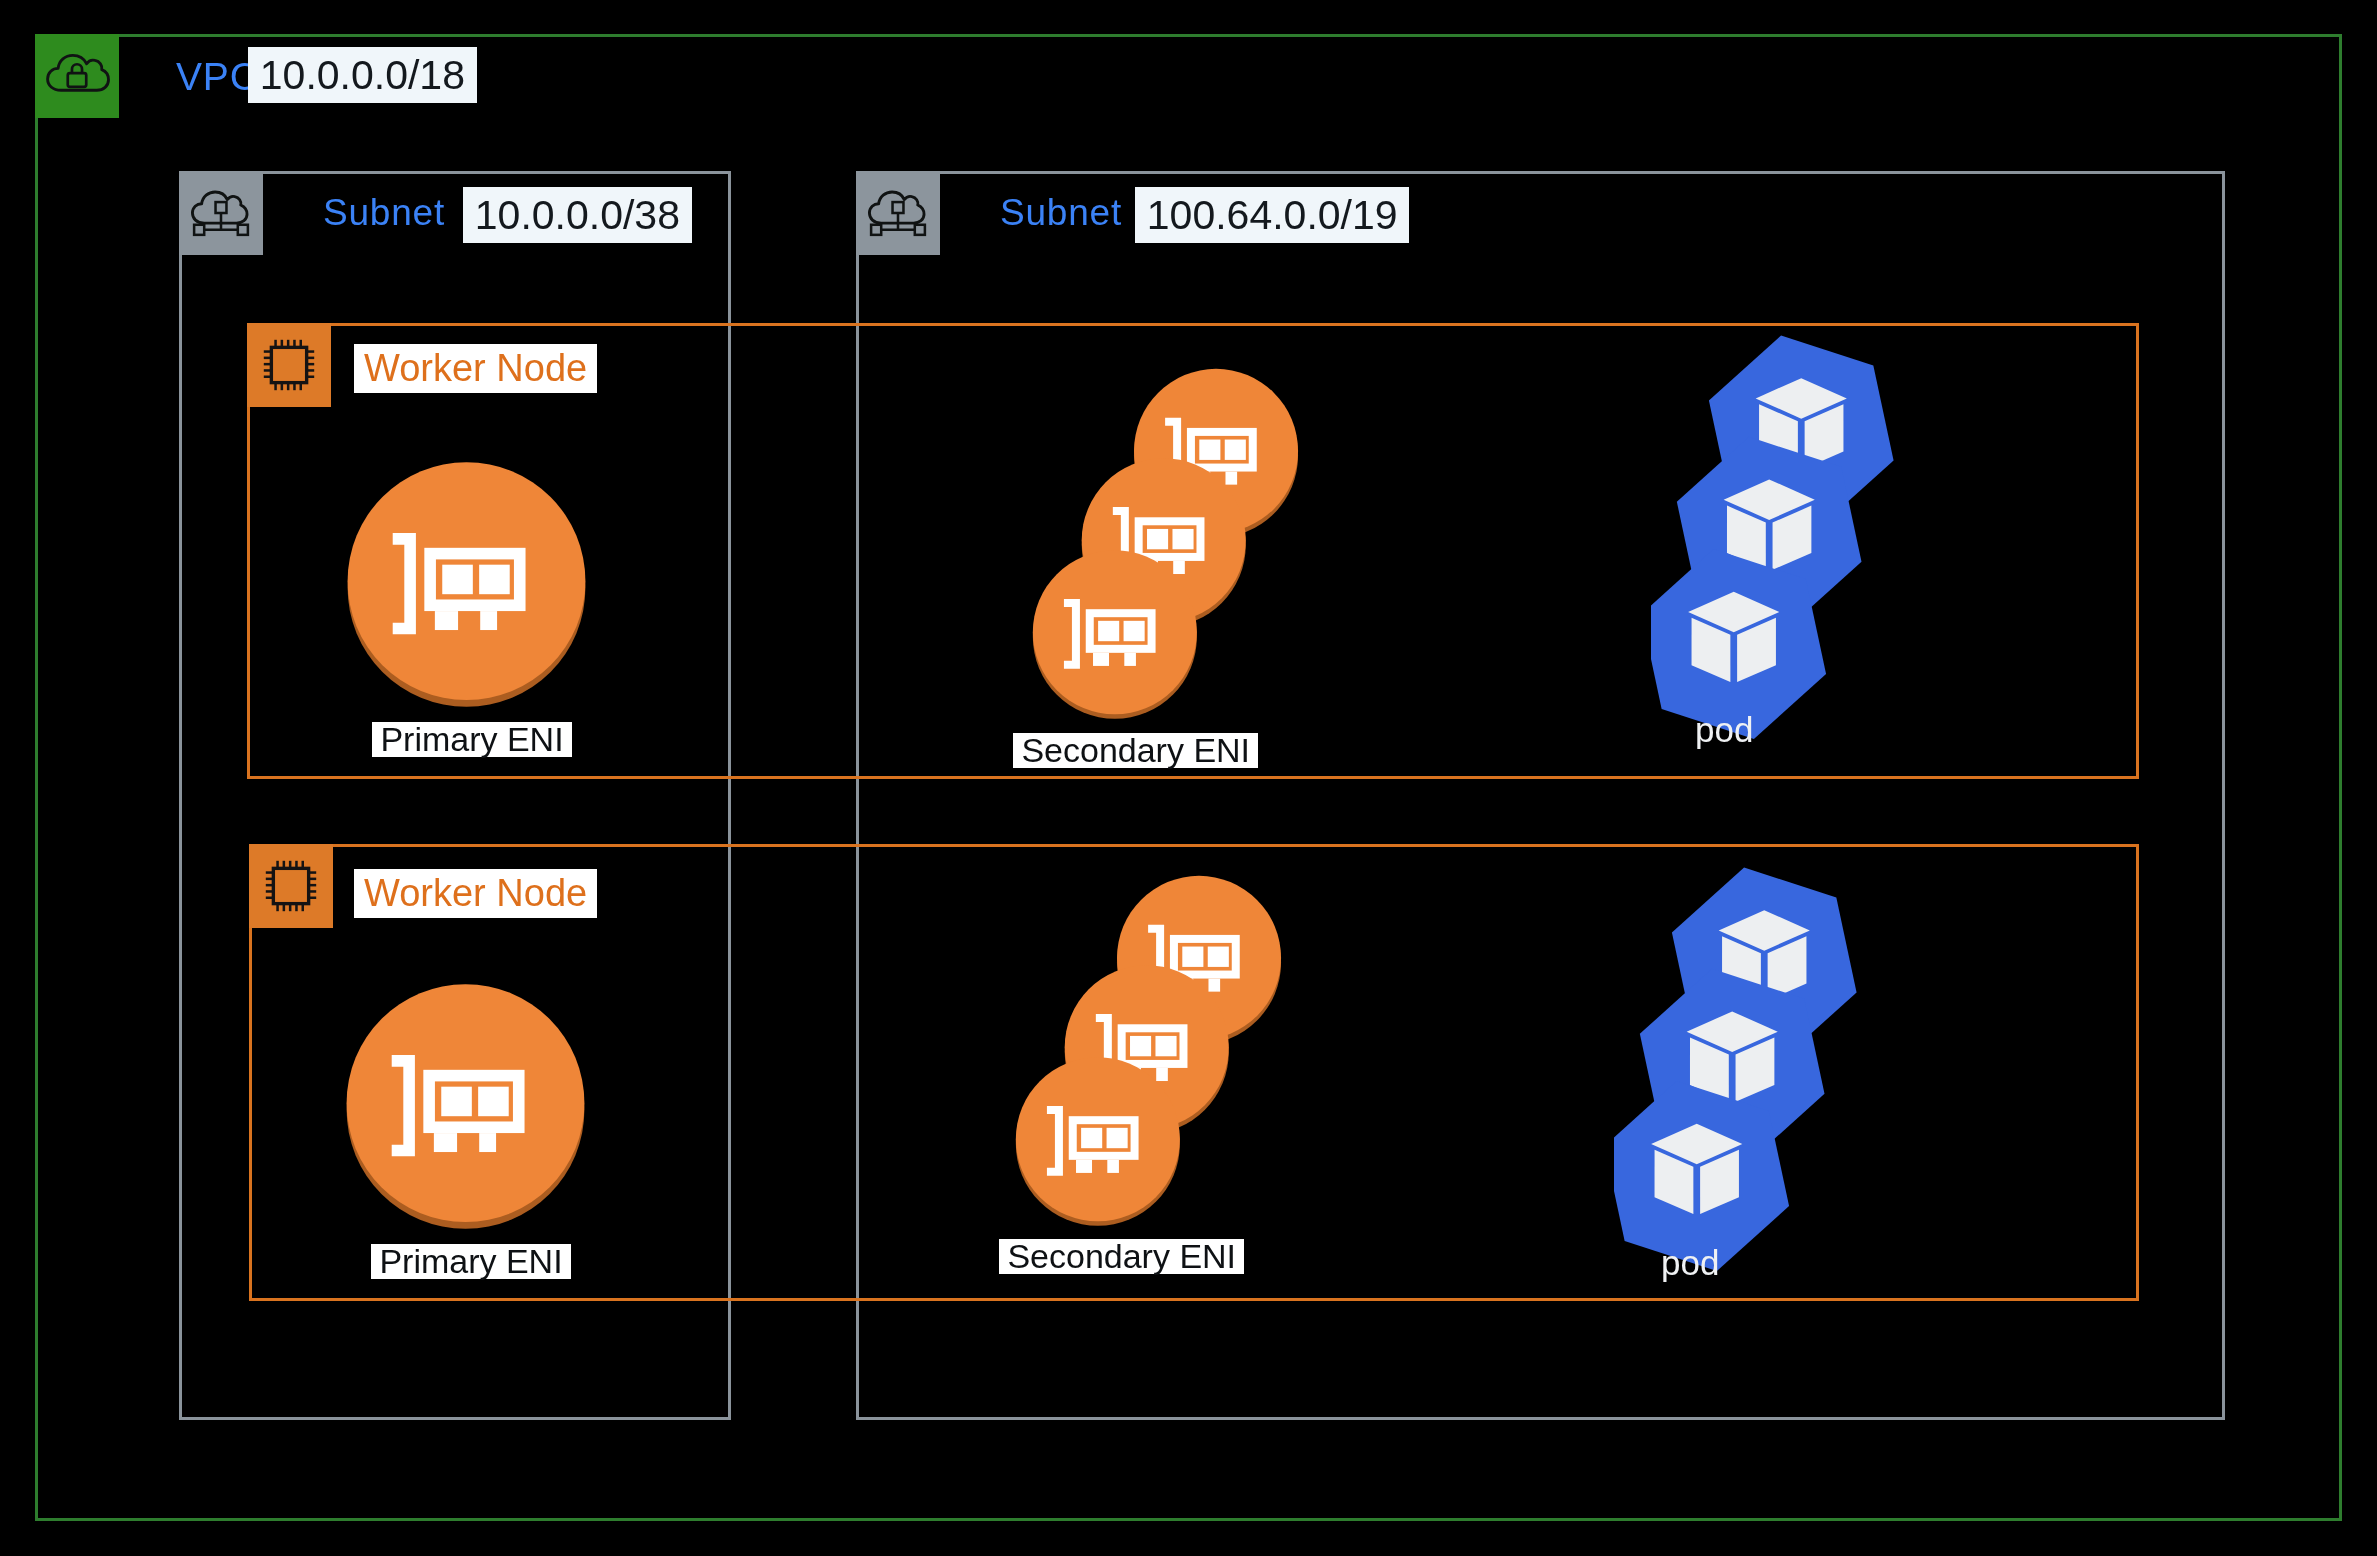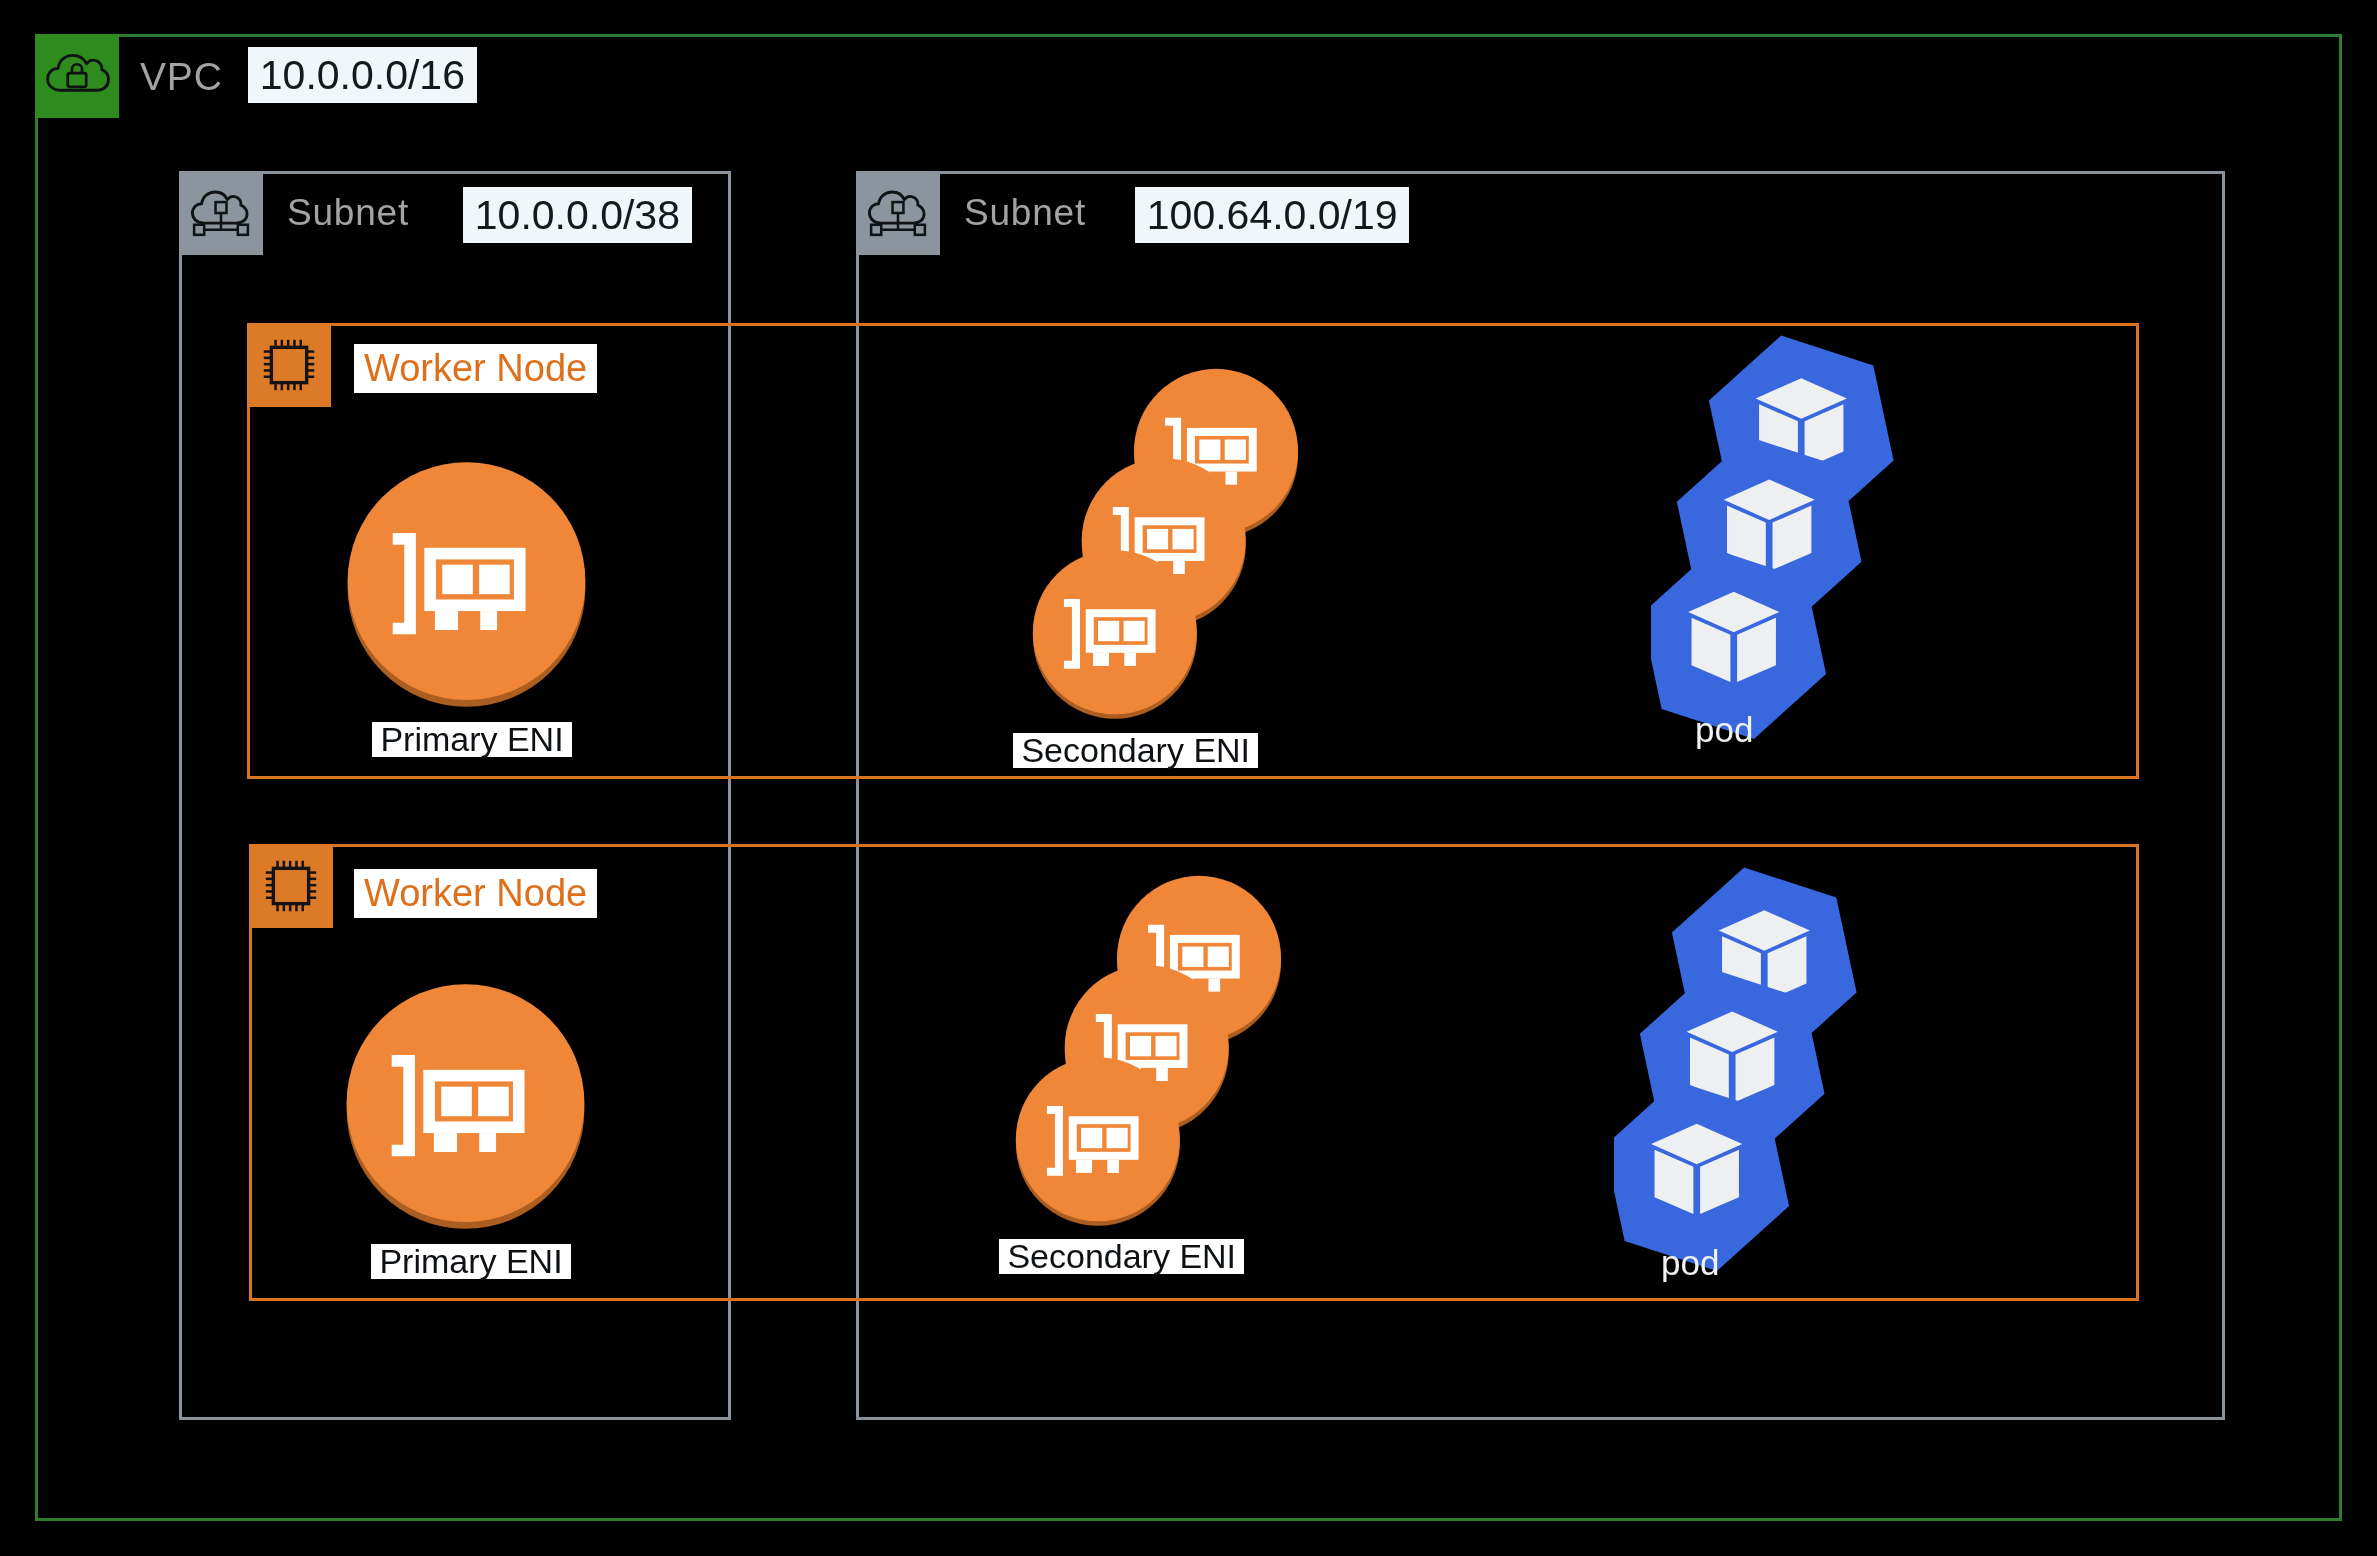--- a/index.html
+++ b/index.html
@@ -5,21 +5,21 @@
   html,body{margin:0;padding:0;background:#000;}
   .canvas{position:relative;width:2377px;height:1557px;background:#000;overflow:hidden;
           font-family:"Liberation Sans",sans-serif;}
   .abs{position:absolute;}
   .box{position:absolute;box-sizing:border-box;background:transparent;}
   .vpc-border{border:3.4px solid #2E7D2E;}
   .subnet-border{border:3.4px solid #8A939B;}
   .worker-border{border:3.4px solid #D9731F;}
   .corner-icon{position:absolute;width:84px;height:84px;}
   .lbl{position:absolute;display:flex;align-items:center;white-space:nowrap;}
-  .gray-hdr{color:#a3a3a3;font-size:39px;letter-spacing:0.8px;}
+  .gray-hdr{color:#3b82f6;font-size:39px;letter-spacing:0.8px;margin-left:36px;}
   .cidr{background:#F0F6FA;color:#14191E;font-size:41px;padding:0 11.8px;height:56px;}
   .subnet-hdr{font-size:37px;height:42px;}
   .worker-lbl{background:#FFFFFF;color:#DE701C;font-size:38px;height:49px;padding:0 10px;}
   .eni-lbl{background:#FFFFFF;color:#0E1114;font-size:34px;height:35px;padding:0 8.4px;}
   .pod-lbl{color:#EFF1F3;font-size:35px;height:39px;margin-top:20px;}
   svg{display:block;}
 </style>
 </head>
 <body>
 
@@ -97,21 +97,21 @@
         </g>
       </symbol>
     </defs>
   </svg>
 
   <div class="box vpc-border" style="left:35px;top:34px;width:2307px;height:1487px;"></div>
   <svg class="corner-icon" style="left:35px;top:34px;" viewBox="0 0 100 100" width="84" height="84">
       <use href="#i-vpc"></use>
     </svg>
   <div class="lbl gray-hdr" style="left:140px;top:52px;height:49px;">VPC</div>
-  <div class="lbl cidr" style="left:248px;top:47px;">10.0.0.0/16</div>
+  <div class="lbl cidr" style="left:248px;top:47px;">10.0.0.0/18</div>
 
   <div class="box subnet-border" style="left:179px;top:171px;width:552px;height:1249px;"></div>
   <svg class="corner-icon" style="left:179px;top:171px;" viewBox="0 0 100 100" width="84" height="84">
       <use href="#i-subnet"></use>
     </svg>
   <div class="lbl gray-hdr subnet-hdr" style="left:287px;top:192px;">Subnet</div>
   <div class="lbl cidr" style="left:463px;top:187px;">10.0.0.0/38</div>
 
   <div class="box subnet-border" style="left:856px;top:171px;width:1369px;height:1249px;"></div>
   <svg class="corner-icon" style="left:856px;top:171px;" viewBox="0 0 100 100" width="84" height="84">

